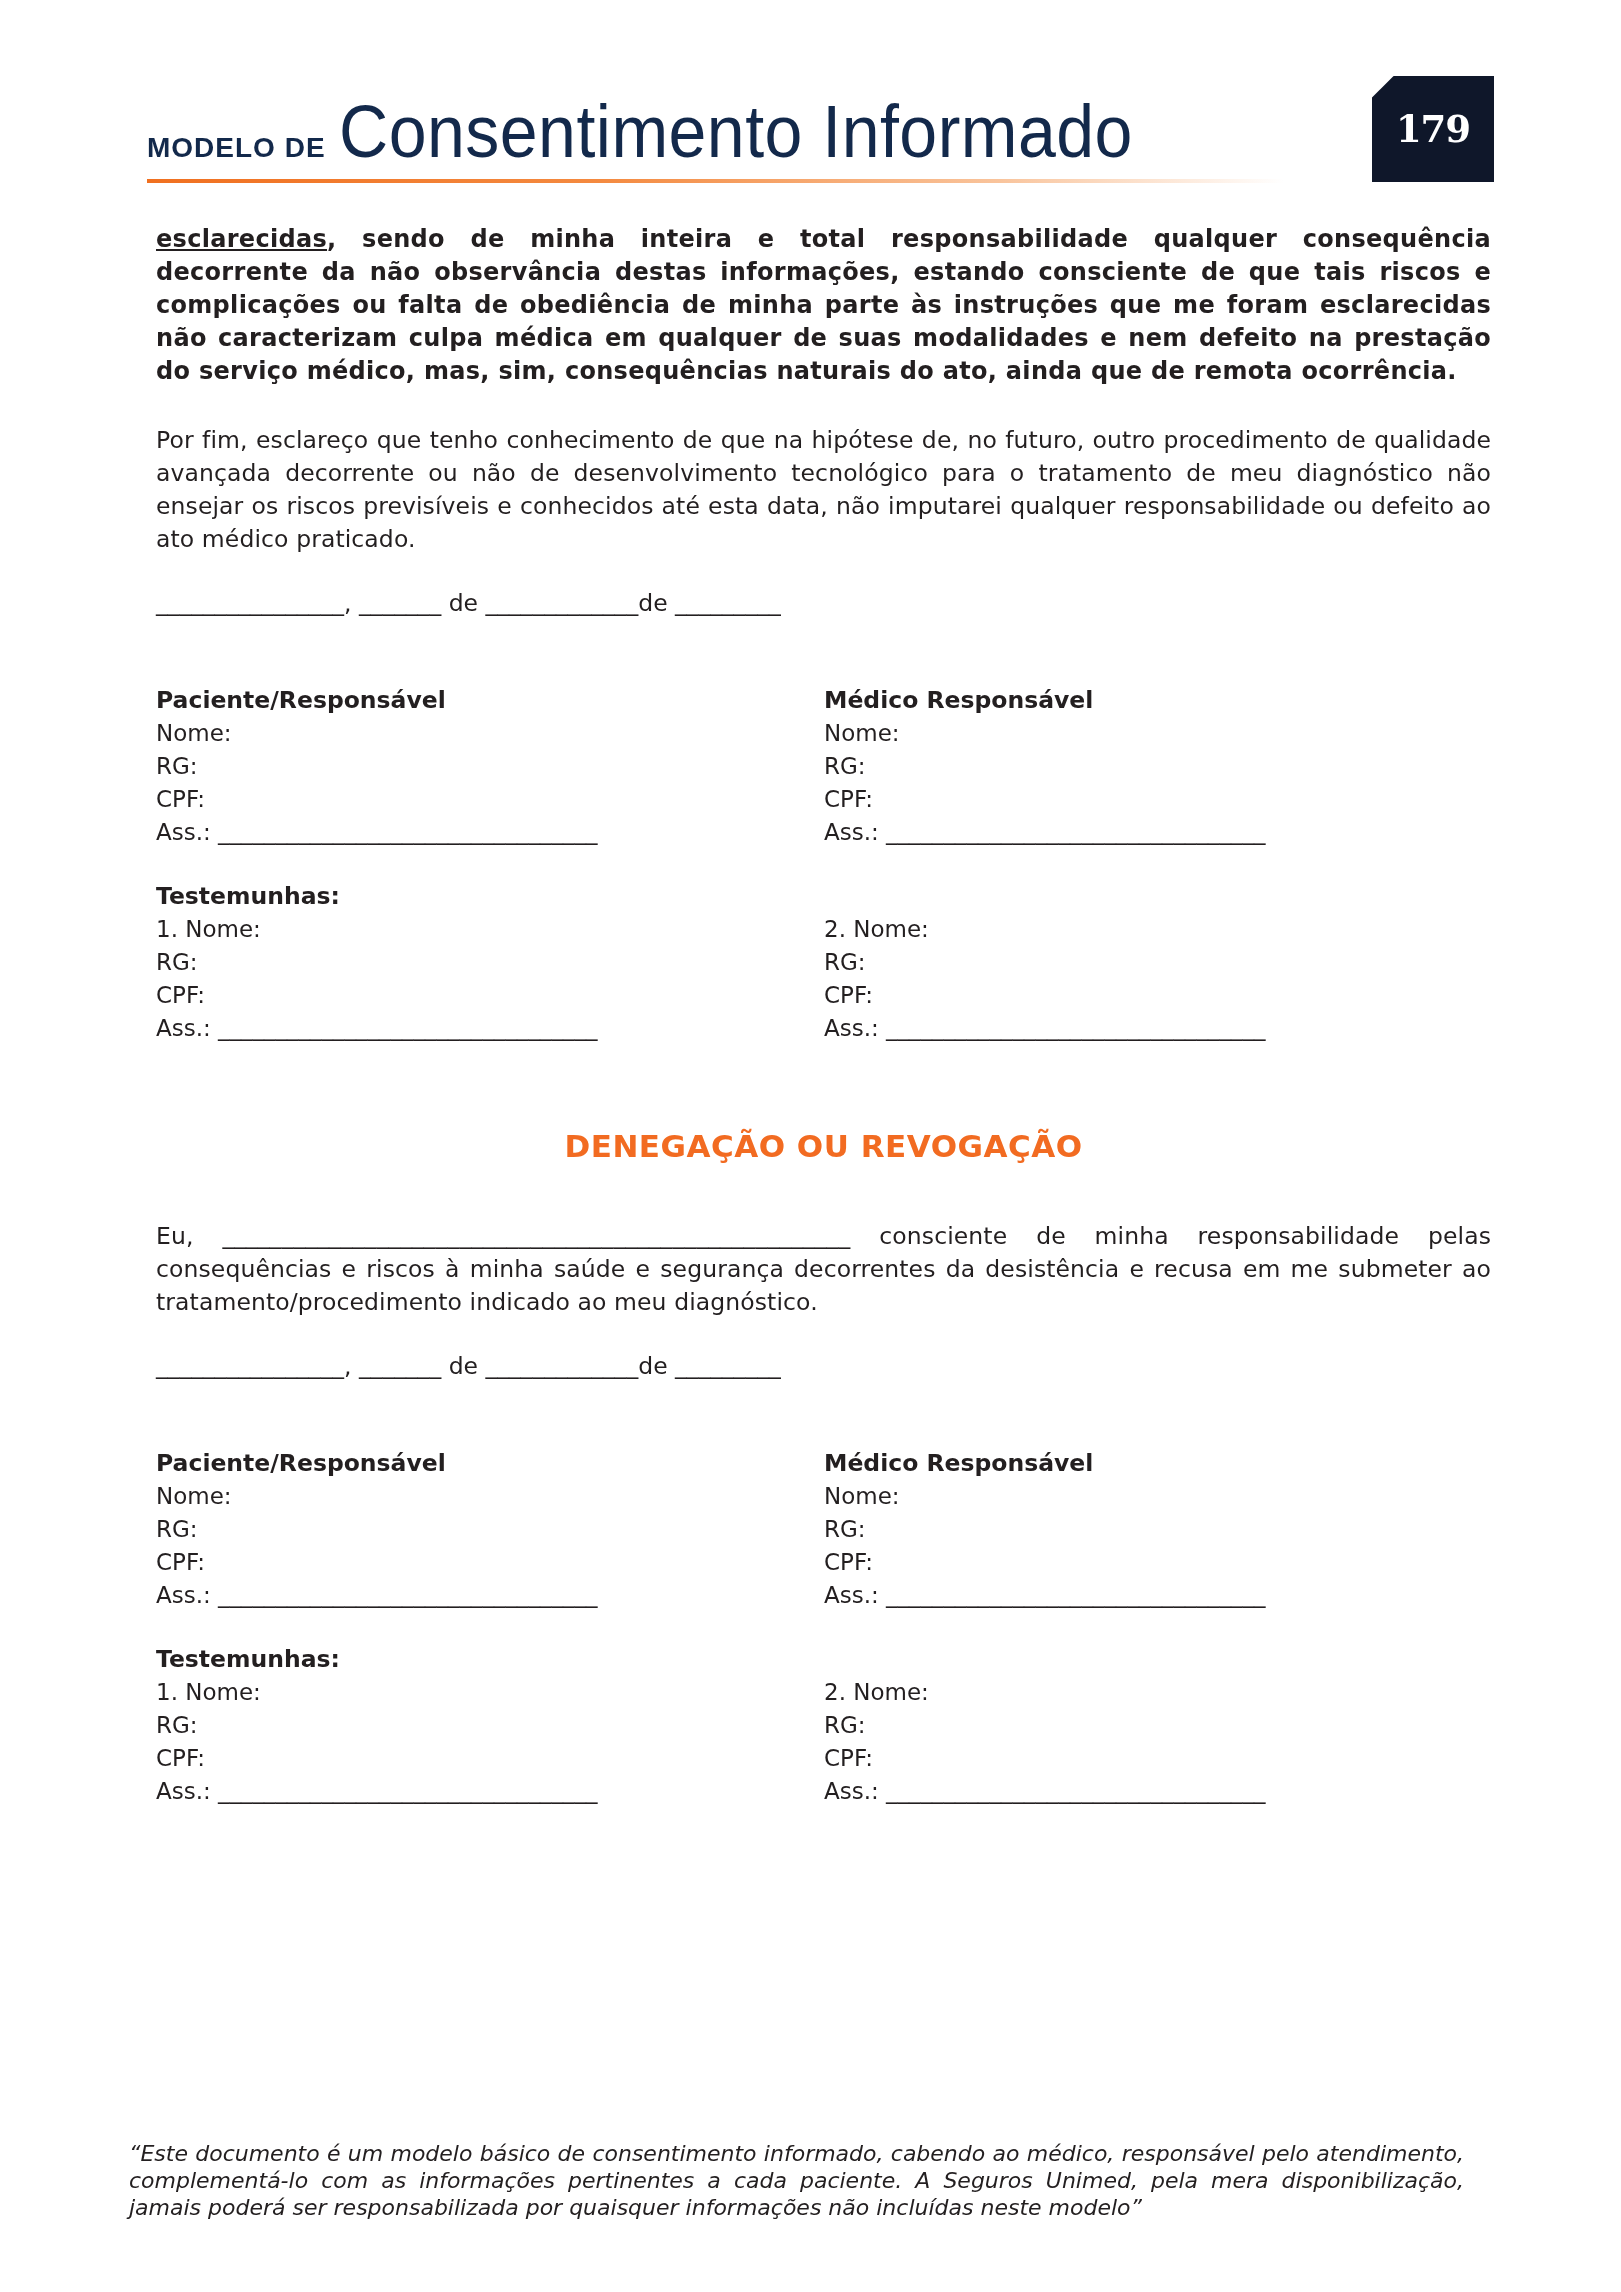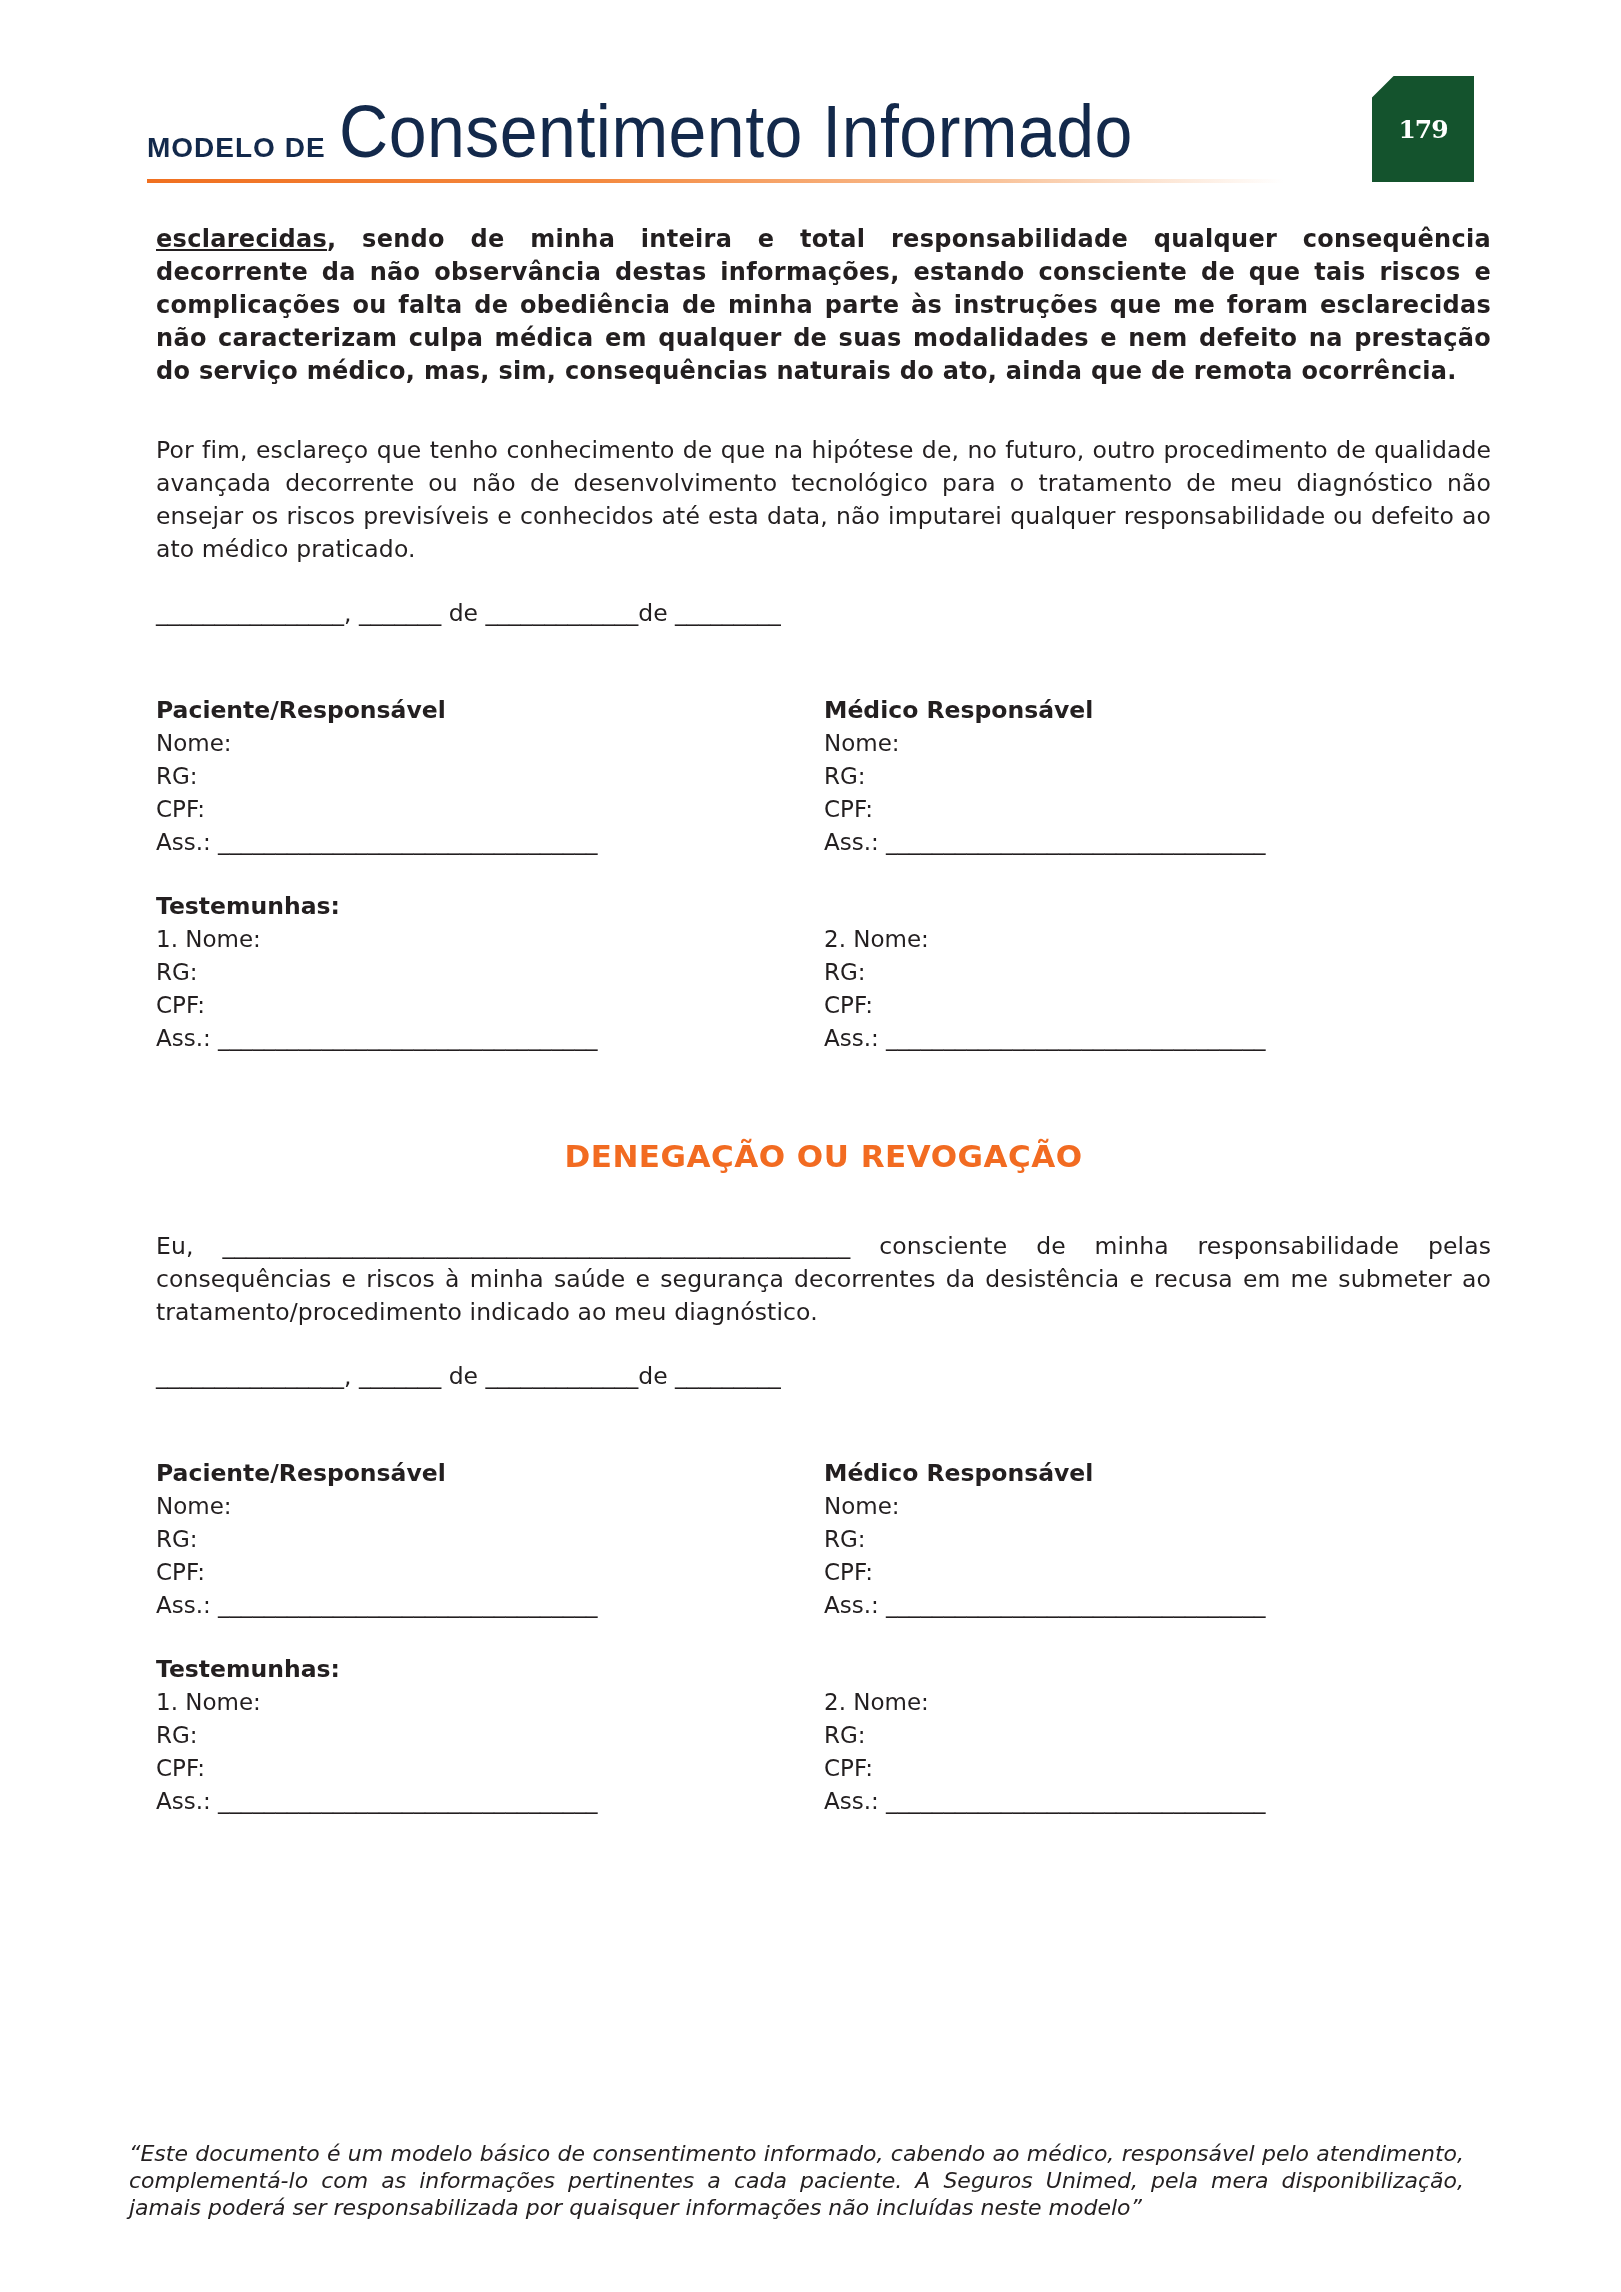--- a/index.html
+++ b/index.html
@@ -52,28 +52,28 @@
       left: 0;
       top: 110px;
       width: 1137px;
       height: 3.9px;
       background: linear-gradient(to right, #f07020 0%, #f48a40 40%, #f9c49c 75%, rgba(255,255,255,0) 100%);
     }
     .page-badge {
       position: absolute;
       left: 1372px;
       top: 76px;
-      width: 102px;
+      width: 122px;
       height: 106px;
-      background: #14532d;
+      background: #0f172a;
       clip-path: polygon(21.6px 0, 100% 0, 100% 100%, 0 100%, 0 21.6px);
       color: #ffffff;
       font-family: "DejaVu Serif", serif;
       font-weight: bold;
-      font-size: 25px;
+      font-size: 37px;
       display: flex;
       align-items: center;
       justify-content: center;
       letter-spacing: -1px;
     }
     .content {
       position: absolute;
       left: 156px;
       top: 223px;
       width: 1335px;
@@ -150,21 +150,21 @@
     <span class="header-prefix">MODELO DE</span><span class="header-main">Consentimento Informado</span>
   </div>
   <div class="header-rule"></div>
 </div>
 <div class="page-badge">179</div>
 
 <div class="content">
 
   <p class="para-bold"><span class="underlined">esclarecidas</span><span>, sendo de minha inteira e total responsabilidade qualquer consequência decorrente da não observância destas informações, estando consciente de que tais riscos e complicações ou falta de obediência de minha parte às instruções que me foram esclarecidas não caracterizam culpa médica em qualquer de suas modalidades e nem defeito na prestação do serviço médico, mas, sim, consequências naturais do ato, ainda que de remota ocorrência.</span></p>
 
-  <p class="para" style="margin-top:46px;">Por fim, esclareço que tenho conhecimento de que na hipótese de, no futuro, outro procedimento de qualidade avançada decorrente ou não de desenvolvimento tecnológico para o tratamento de meu diagnóstico não ensejar os riscos previsíveis e conhecidos até esta data, não imputarei qualquer responsabilidade ou defeito ao ato médico praticado.</p>
+  <p class="para" style="margin-top:36px;">Por fim, esclareço que tenho conhecimento de que na hipótese de, no futuro, outro procedimento de qualidade avançada decorrente ou não de desenvolvimento tecnológico para o tratamento de meu diagnóstico não ensejar os riscos previsíveis e conhecidos até esta data, não imputarei qualquer responsabilidade ou defeito ao ato médico praticado.</p>
 
   <p class="date-line" style="margin-top:31px;">________________, _______ de _____________de _________</p>
 
   <div class="sig-block" style="margin-top:64px;">
     <div class="sig-col">
       <div class="sig-heading">Paciente/Responsável</div>
       <div class="sig-line">Nome:</div>
       <div class="sig-line">RG:</div>
       <div class="sig-line">CPF:</div>
       <div class="sig-line">Ass.: _________________________________</div>

